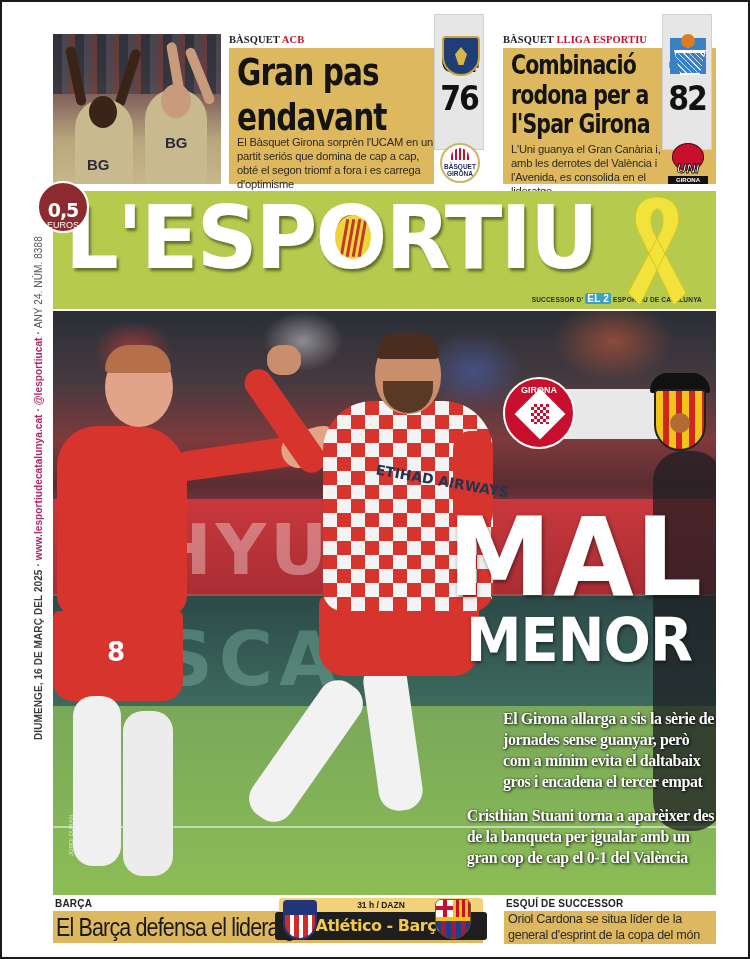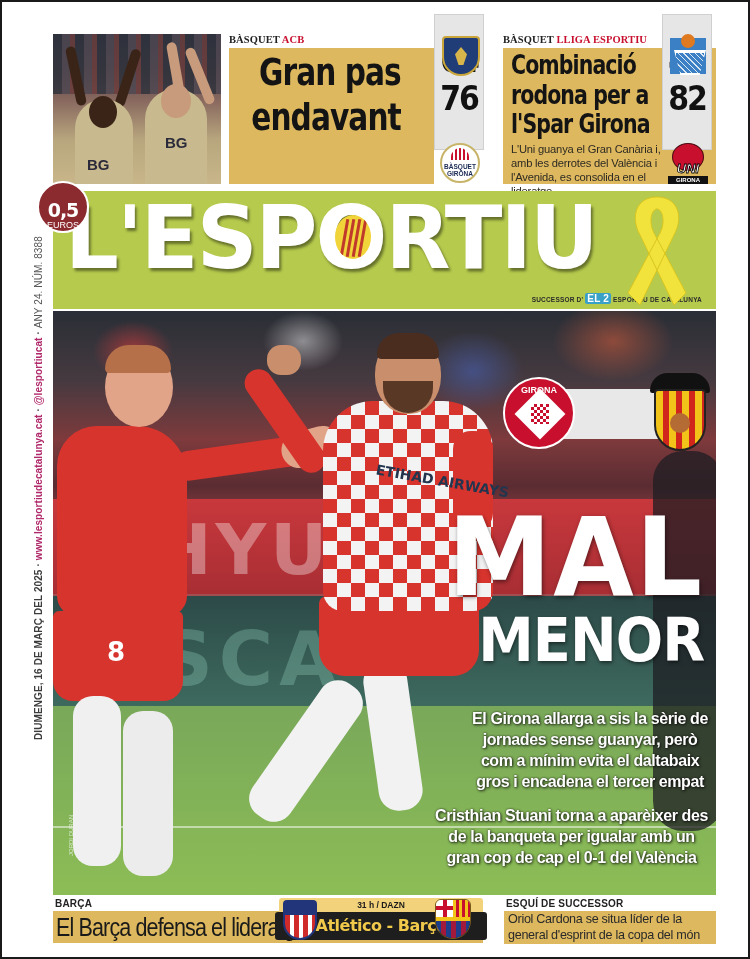--- a/index.html
+++ b/index.html
@@ -112,24 +112,24 @@
   .scoreboard .score { position: absolute; left: 60px; top: 8px; width: 90px; text-align: center; font-family: "DejaVu Sans", sans-serif; font-weight: 700; font-size: 42px; color: #151515; letter-spacing: -2px; line-height: 66px; }
   .crest-girona { position: absolute; left: 3px; top: 4px; width: 72px; height: 72px; border-radius: 50%; background: #c8102e; border: 2px solid #fff; }
   .crest-girona::before { content: ""; position: absolute; left: 17px; top: 17px; width: 36px; height: 36px; background: #fff; transform: rotate(45deg); }
   .crest-girona::after { content: ""; position: absolute; left: 26px; top: 25px; width: 18px; height: 20px; background: repeating-conic-gradient(#c8102e 0 25%, #fff 0 50%) 0 0/6px 6px; }
   .crest-girona .txt { position: absolute; left: 0; top: 6px; width: 100%; text-align: center; font-size: 9px; font-weight: 700; color: #fff; }
   .crest-valencia { position: absolute; left: 150px; top: 0; width: 60px; height: 80px; }
   .crest-valencia .bat { position: absolute; left: 0; top: 0; width: 60px; height: 20px; background: #111; border-radius: 30px 30px 4px 4px; }
   .crest-valencia .shield { position: absolute; left: 4px; top: 16px; width: 52px; height: 62px; border-radius: 4px 4px 26px 26px; background: repeating-linear-gradient(90deg, #f2c318 0 7px, #d0261c 7px 13px); border: 2px solid #222; }
   .crest-valencia .ball { position: absolute; left: 20px; top: 40px; width: 20px; height: 20px; border-radius: 50%; background: #b56c34; }
 
-  .headline { position: absolute; right: 12px; top: 192px; text-align: right; color: #fff; font-family: "DejaVu Sans", sans-serif; font-weight: 700; text-shadow: 1px 2px 4px rgba(0,0,0,.5); margin-left: 40px; }
+  .headline { position: absolute; right: 12px; top: 192px; text-align: left; color: #fff; font-family: "DejaVu Sans", sans-serif; font-weight: 700; text-shadow: 1px 2px 4px rgba(0,0,0,.5); margin-left: 40px; }
   .headline .l1 { display: block; font-size: 104px; line-height: 104px; letter-spacing: 2px; transform: scaleY(1.05); transform-origin: right top; }
   .headline .l2 { display: block; font-size: 60px; line-height: 66px; letter-spacing: -1px; transform: scaleX(.93); transform-origin: right top; }
-  .deck { position: absolute; right: 8px; text-align: center; color: #fff; font-family: Liberation Sans, sans-serif; font-weight: 700; font-size: 16px; line-height: 21px; letter-spacing: -.4px; text-shadow: 1px 1px 3px rgba(0,0,0,.8), 0 0 2px rgba(0,0,0,.6); white-space: pre-line; }
+  .deck { position: absolute; right: 2px; text-align: left; color: #fff; font-family: Liberation Serif, serif; font-weight: 700; font-size: 16px; line-height: 21px; letter-spacing: -.4px; text-shadow: 1px 1px 3px rgba(0,0,0,.8), 0 0 2px rgba(0,0,0,.6); white-space: pre-line; }
   .deck.d1 { top: 397px; }
   .deck.d2 { top: 494px; }
   .credit { position: absolute; left: 15px; top: 545px; transform: rotate(-90deg); transform-origin: left top; font-size: 6px; color: rgba(255,255,255,.7); white-space: nowrap; }
 
   
   .bottom-cat { position: absolute; top: 898px; font-weight: 700; font-size: 10px; color: #222; letter-spacing: .2px; }
   .barca-box { position: absolute; left: 53px; top: 911px; width: 430px; height: 32px; background: #ddb85f; }
   .barca-title { position: absolute; left: 3px; top: 1px; font-size: 25px; line-height: 30px; color: #1a1a1a; letter-spacing: -1px; transform: scaleX(.86); transform-origin: left top; white-space: nowrap; }
   .match-top { position: absolute; left: 279px; top: 898px; width: 204px; height: 14px; background: #f2d27a; border-radius: 3px 3px 0 0; text-align: center; font-size: 8.5px; font-weight: 700; color: #1a1a1a; line-height: 14px; }
   .match-bar { position: absolute; left: 275px; top: 912px; width: 212px; height: 28px; background: #1e1e1e; border-radius: 3px; }
@@ -164,22 +164,23 @@
   <div class="head h2"></div>
   <div class="jersey-text jt1">BG</div>
   <div class="jersey-text jt2">BG</div>
 </div>
 
 <div class="teaser" style="left:229px; width:260px;">
   <div class="teaser-cat">
     <span>BÀSQUET</span>
     <span class="hl">ACB</span>
   </div>
-  <div class="teaser-box" style="width:205px;text-align:right;">
+  <div class="teaser-box" style="width:205px;">
     <div class="teaser-title" style="font-size:38px; width:210px; line-height:45px; transform:scaleX(.78);">Gran pas endavant</div>
+    <div class="teaser-sub" style="top:87px; width:198px;">El Bàsquet Girona sorprèn l'UCAM en un partit seriós que domina de cap a cap, obté el segon triomf a fora i es carrega d'optimisme</div>
   </div>
 </div>
 <div class="scorecol" style="left:434px;">
   <div class="score-num" style="top:28px;">64</div>
   <div class="score-num" style="top:66px;">76</div>
 </div>
 <div class="crest-ucam"></div>
 <div class="crest-bgirona">
   <div class="ball"></div>
   <span>BÀSQUET</span>

